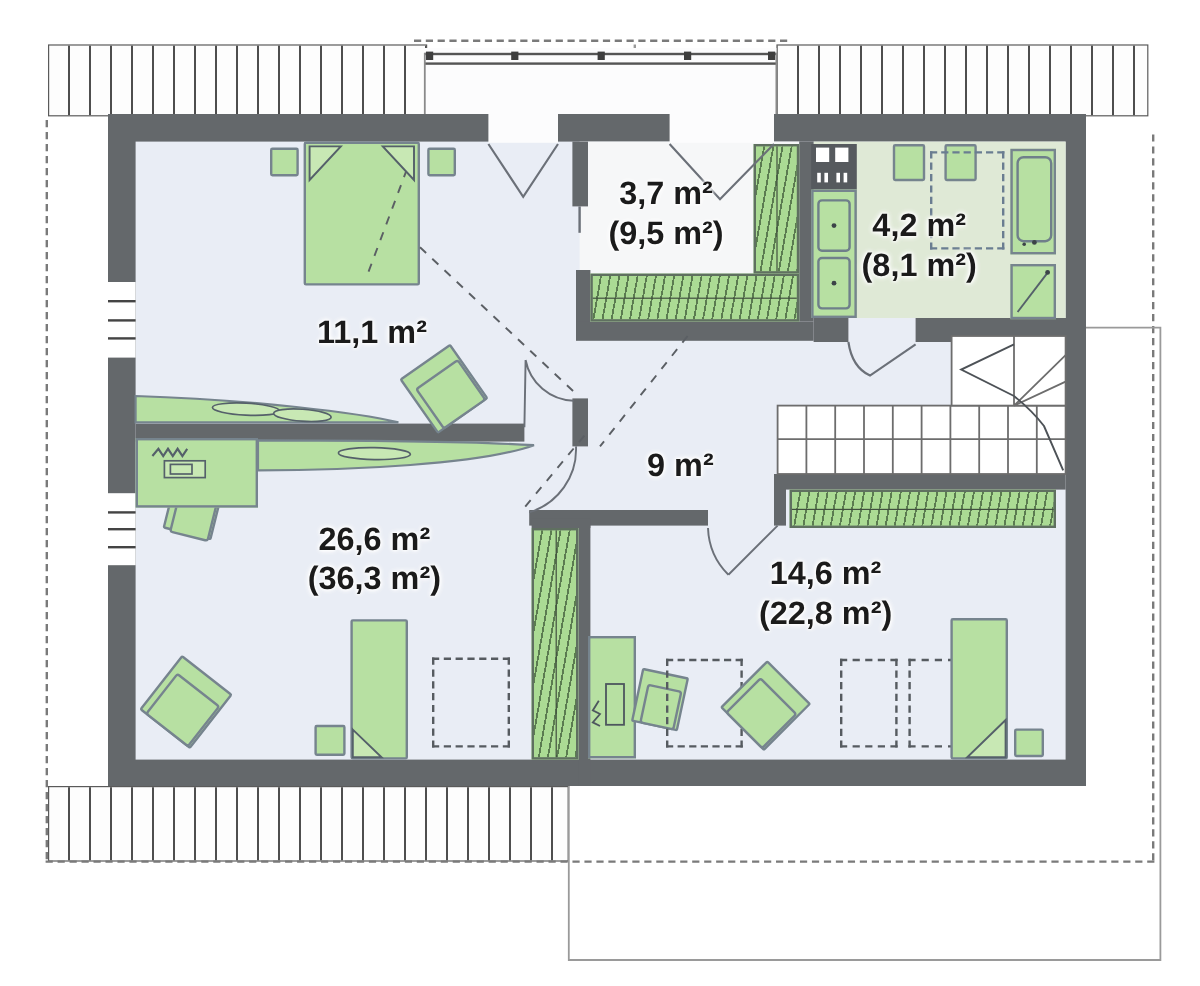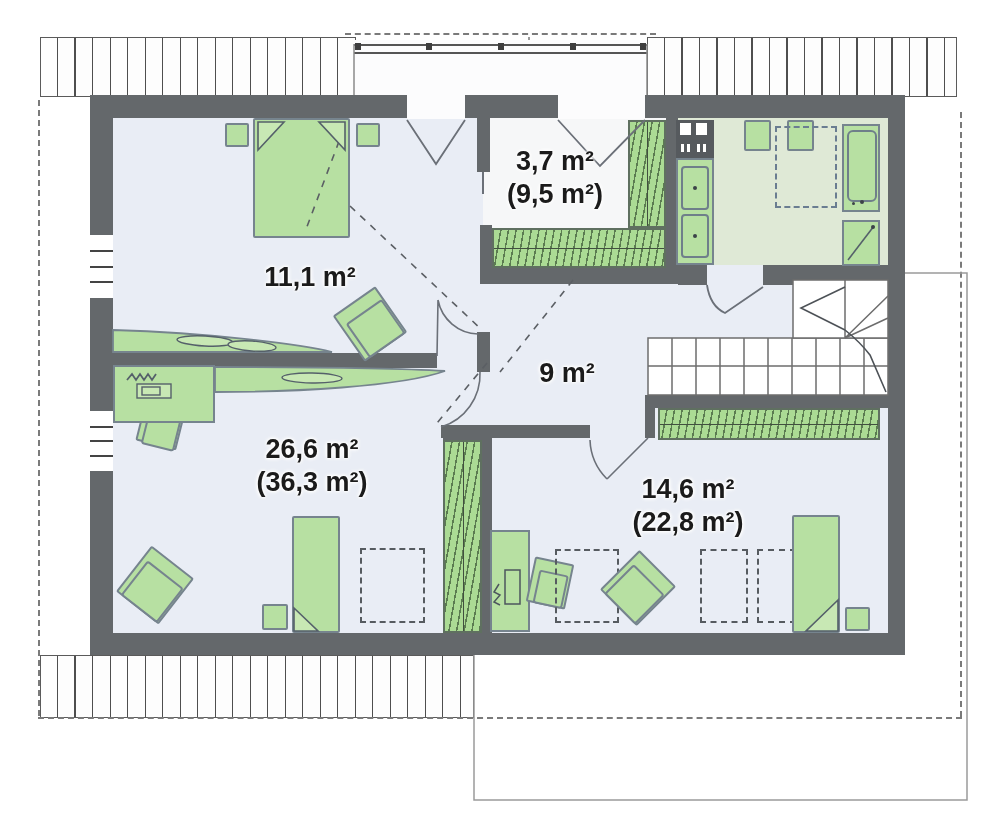--- a/index.html
+++ b/index.html
@@ -213,25 +213,29 @@
     <circle cx="873" cy="227" r="2" fill="#3c4348"></circle>
   </svg>
 
   <div class="rlabel" style="left:310px;top:277px;">
     <div>11,1 m²</div>
   </div>
   <div class="rlabel" style="left:555px;top:178px;">
     <div>3,7 m²</div>
     <div>(9,5 m²)</div>
   </div>
-  <div class="rlabel" style="left:567px;top:373px;">
+  <div class="rlabel" style="left:766px;top:205px;">
+    <div>4,2 m²</div>
+    <div>(8,1 m²)</div>
+  </div>
+  <div class="rlabel" style="left:567px;top:388px;">
     <div>9 m²</div>
   </div>
   <div class="rlabel" style="left:312px;top:466px;">
     <div>26,6 m²</div>
     <div>(36,3 m²)</div>
   </div>
-  <div class="rlabel" style="left:688px;top:506px;">
+  <div class="rlabel" style="left:688px;top:495px;">
     <div>14,6 m²</div>
     <div>(22,8 m²)</div>
   </div>
 
 </div>
 
 </body></html>

